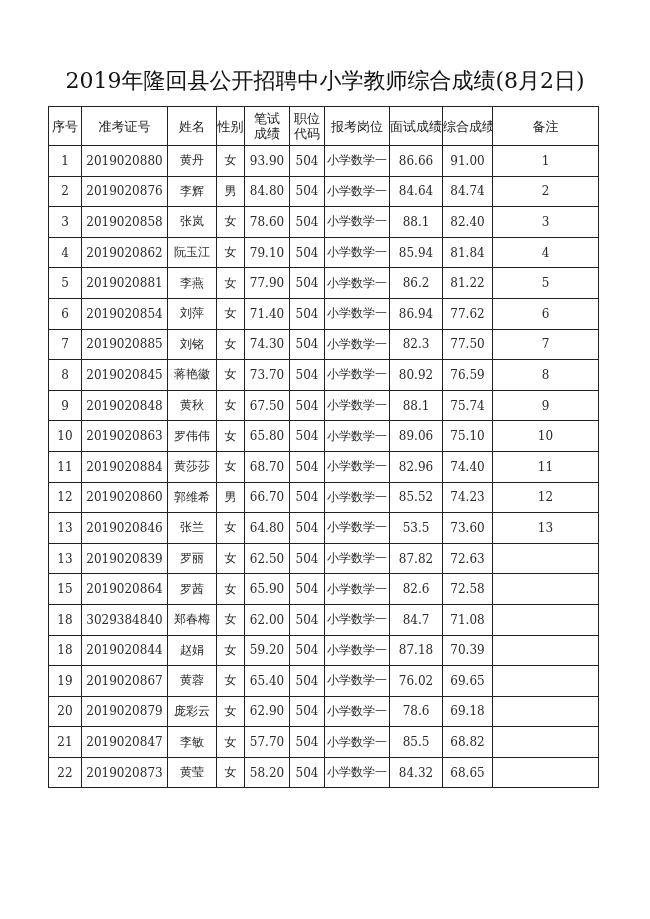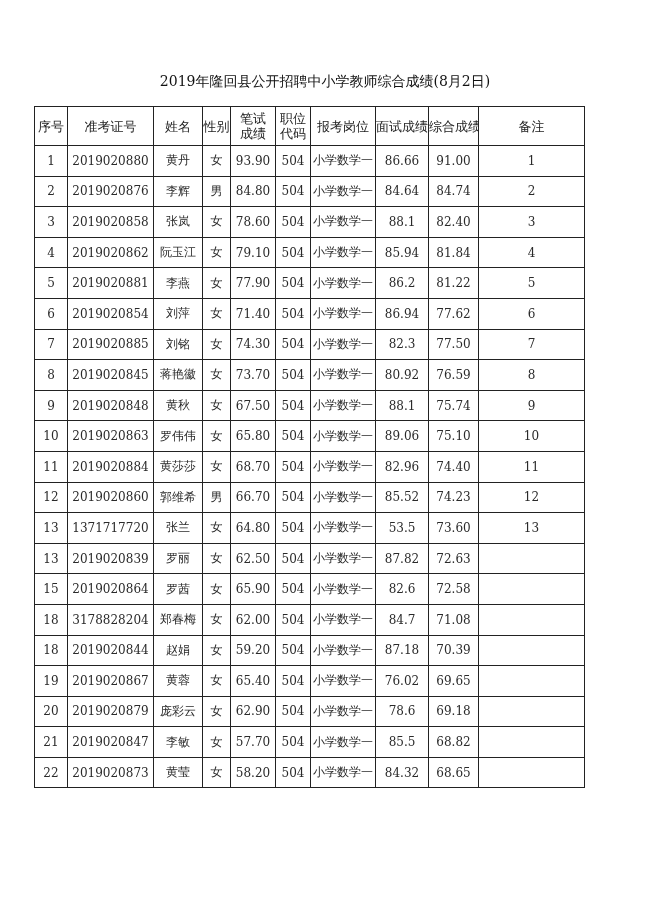--- a/index.html
+++ b/index.html
@@ -1,20 +1,20 @@
 <!DOCTYPE html>
 <html><head>
 <meta charset="utf-8">
 <style>
   html, body { margin: 0; padding: 0; background: #ffffff; }
   body { width: 650px; height: 919px; position: relative; overflow: hidden;
          font-family: "DejaVu Serif", "Liberation Serif", serif; color: #1a1a1a; }
   .title { position: absolute; left: 0; top: 66px; width: 650px; text-align: center;
-           font-size: 14px; letter-spacing: 0px; line-height: 30px; color: #111; }
-  table.scores { position: absolute; left: 34px; top: 106px; border-collapse: collapse;
+           font-size: 22px; letter-spacing: 0px; line-height: 30px; color: #111; }
+  table.scores { position: absolute; left: 48px; top: 106px; border-collapse: collapse;
                  table-layout: fixed; width: 550px; padding-left: 33px; }
   table.scores th, table.scores td { border: 1.3px solid #222; text-align: center;
         vertical-align: middle; padding: 0; overflow: hidden; white-space: nowrap; }
   table.scores th { height: 38px; font-weight: normal; font-size: 13px; line-height: 15px; color: #222; }
   table.scores td { height: 29.6px; font-size: 12px; color: #2a2a2a; }
   td.name, td.post, td.gender { font-size: 13px; }
   td.num { font-family: "DejaVu Serif", "Liberation Serif", serif; font-size: 11.5px; }
   th .two { display: block; }
 </style>
 </head>
@@ -195,21 +195,21 @@
         <td class="gender">男</td>
         <td class="num">66.70</td>
         <td class="num">504</td>
         <td class="post">小学数学一</td>
         <td class="num">85.52</td>
         <td class="num">74.23</td>
         <td class="num">12</td>
       </tr>
       <tr>
         <td class="num">13</td>
-        <td class="num">1371717720</td>
+        <td class="num">2019020846</td>
         <td class="name">张兰</td>
         <td class="gender">女</td>
         <td class="num">64.80</td>
         <td class="num">504</td>
         <td class="post">小学数学一</td>
         <td class="num">53.5</td>
         <td class="num">73.60</td>
         <td class="num">13</td>
       </tr>
       <tr>
@@ -231,21 +231,21 @@
         <td class="gender">女</td>
         <td class="num">65.90</td>
         <td class="num">504</td>
         <td class="post">小学数学一</td>
         <td class="num">82.6</td>
         <td class="num">72.58</td>
         <td class="num"></td>
       </tr>
       <tr>
         <td class="num">18</td>
-        <td class="num">3178828204</td>
+        <td class="num">3029384840</td>
         <td class="name">郑春梅</td>
         <td class="gender">女</td>
         <td class="num">62.00</td>
         <td class="num">504</td>
         <td class="post">小学数学一</td>
         <td class="num">84.7</td>
         <td class="num">71.08</td>
         <td class="num"></td>
       </tr>
       <tr>

